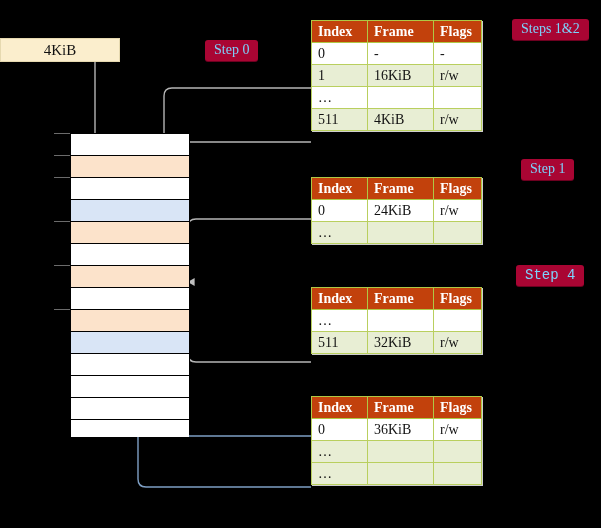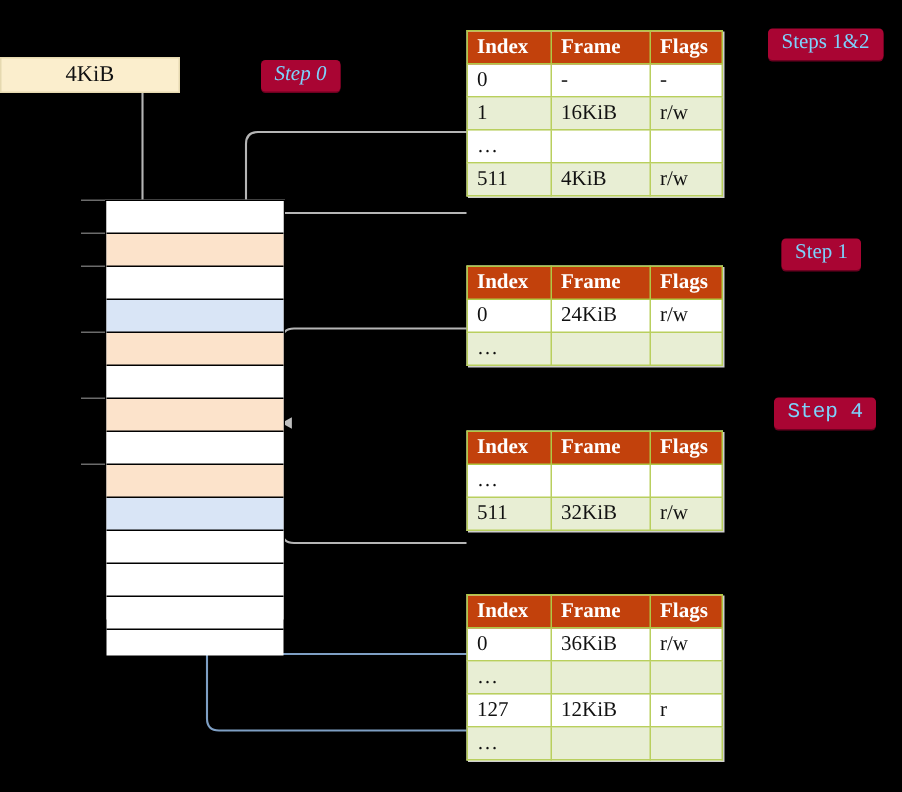--- a/index.html
+++ b/index.html
@@ -197,32 +197,27 @@
         <tr>
           <td class="c-index">0</td>
           <td class="c-frame">36KiB</td>
           <td class="c-flags">r/w</td>
         </tr>
         <tr class="alt">
           <td class="c-index">…</td>
           <td class="c-frame"></td>
           <td class="c-flags"></td>
         </tr>
-        <tr>
-          <td class="c-index">127</td>
-          <td class="c-frame">12KiB</td>
-          <td class="c-flags">r</td>
-        </tr>
         <tr class="alt">
           <td class="c-index">…</td>
           <td class="c-frame"></td>
           <td class="c-flags"></td>
         </tr>
       </tbody>
     </table>
   </div>
 
 <div class="layer" id="badges-layer">
-    <div class="badge" style="left: 174px; top: 40px; font-style: italic;">Step 0</div>
+    <div class="badge" style="left: 205px; top: 40px;">Step 0</div>
     <div class="badge" style="left: 512px; top: 19px;">Steps 1&amp;2</div>
     <div class="badge" style="left: 521px; top: 159px;">Step 1</div>
     <div class="badge" style="left: 516px; top: 265px; font-family: Liberation Mono, monospace;">Step 4</div>
   </div>
 
 </body></html>

